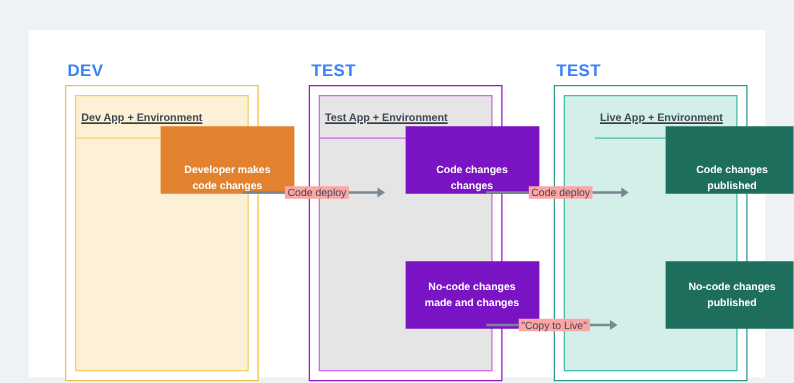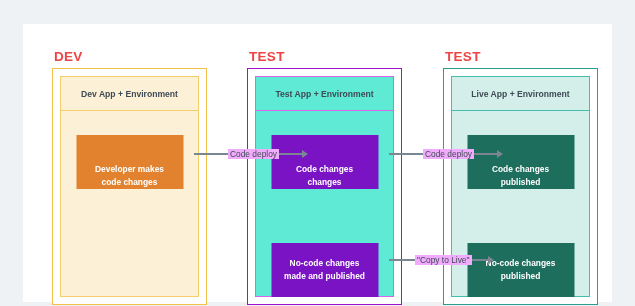--- a/index.html
+++ b/index.html
@@ -35,33 +35,34 @@
     border-style: solid;
     background: #ffffff;
   }
   .col-label {
     position: absolute;
     top: -20px;
     left: 1px;
     font-size: 13.5px;
     font-weight: 700;
     letter-spacing: .3px;
-    color: #ef4444;
+    color: #3b82f6;
   }
   .panel {
     position: absolute;
     left: 7px;
     top: 7px;
     right: 7px;
     bottom: 7px;
     box-sizing: border-box;
     border-width: 1.2px;
     border-style: solid;
     display: flex;
-    flex-direction: column;
+    flex-direction: row;
+    text-decoration: underline;
   }
   .panel-head {
     height: 34px;
     box-sizing: border-box;
     border-bottom-width: 1.2px;
     border-bottom-style: solid;
     display: flex;
     align-items: center;
     justify-content: center;
     font-size: 8.6px;
@@ -98,27 +99,27 @@
   .task.bot  { top: 116px; margin-top: 16px; }
 
   
   .dev.col        { left: 29px;  border-color: #f2c14b; }
   .dev .panel     { border-color: #f5ce6a; background: #fcf1d7; }
   .dev .panel-head{ border-bottom-color: #f5ce6a; }
   .dev .task      { background: #e2822e; }
 
   
   .test.col        { left: 224px; border-color: #a012c9; }
-  .test .panel     { border-color: #d667ea; background: #5eead4; }
+  .test .panel     { border-color: #d667ea; background: #e5e5e5; }
   .test .panel-head{ border-bottom-color: #d667ea; }
   .test .task      { background: #7a13c4; }
 
   
   .live.col        { left: 420px; border-color: #2a9d8f; }
-  .live .panel     { border-color: #46bdae; background: #d4efe9; }
+  .live .panel     { border-color: #46bdae; background: #d4efe9; padding-left: 24px; }
   .live .panel-head{ border-bottom-color: #46bdae; }
   .live .task      { background: #1e6e5e; }
 
   
   .conn {
     position: absolute;
     height: 22px;
     display: flex;
     align-items: center;
     pointer-events: none;
@@ -126,21 +127,21 @@
   .conn .line {
     height: 1.6px;
     background: #7a8793;
     flex: 0 0 auto;
   }
   .conn .lbl {
     font-size: 8.4px;
     color: #3f4a55;
     white-space: nowrap;
     padding: 0 2px;
-    background: #f0abfc;
+    background: #fca5a5;
   }
   .conn .head {
     width: 0; height: 0;
     border-top: 4px solid transparent;
     border-bottom: 4px solid transparent;
     border-left: 6px solid #7a8793;
     flex: 0 0 auto;
     margin-left: -1px;
   }
   .conn.c1 { left: 171px; top: 119px; }
@@ -176,21 +177,21 @@
       <div class="col-label">TEST</div>
       <div class="panel">
         <div class="panel-head">Test App + Environment</div>
         <div class="panel-body">
           <div class="task top">
             <span>Code changes</span>
             <span>changes</span>
           </div>
           <div class="task bot">
             <span>No-code changes</span>
-            <span>made and published</span>
+            <span>made and changes</span>
           </div>
         </div>
       </div>
     </div>
 
     <div class="col live">
       <div class="col-label">TEST</div>
       <div class="panel">
         <div class="panel-head">Live App + Environment</div>
         <div class="panel-body">

